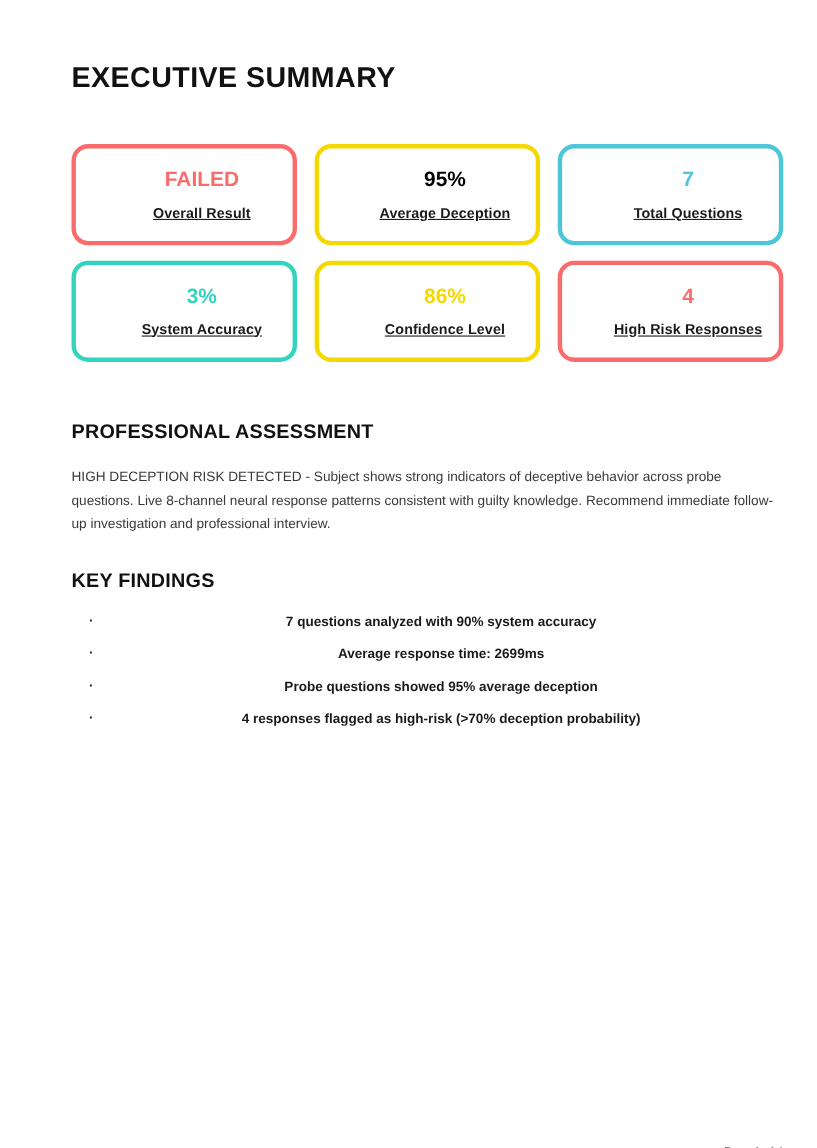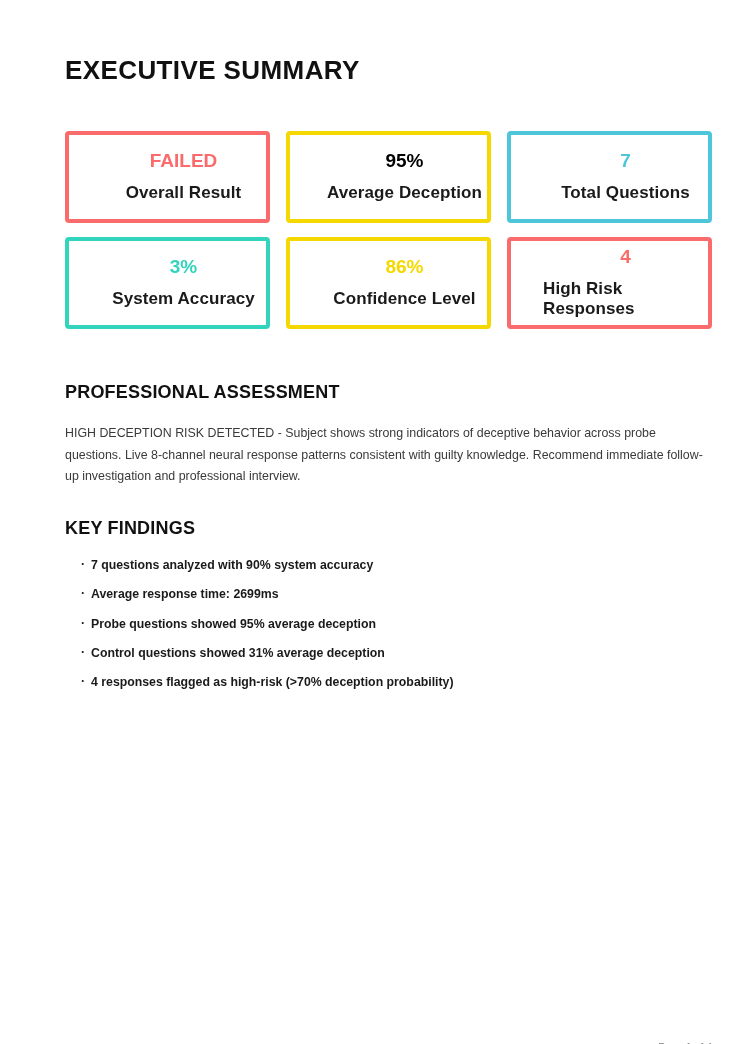--- a/index.html
+++ b/index.html
@@ -42,39 +42,40 @@
     width: 648px;
     display: grid;
     grid-template-columns: repeat(3, 205px);
     grid-column-gap: 16px;
     grid-row-gap: 14px;
   }
   .card {
     box-sizing: border-box;
     height: 92px;
     border: 4px solid #0ea5e9;
-    border-radius: 4px;
+    border-radius: 15px;
     background: #ffffff;
     display: flex;
     flex-direction: column;
     align-items: center;
     justify-content: center;
     padding-left: 32px;
   }
   .card-value {
     font-size: 19px;
     font-weight: bold;
     line-height: 1;
     margin-bottom: 13px;
   }
   .card-label {
-    font-size: 17px;
+    font-size: 13px;
     font-weight: bold;
     color: #1a1a1a;
     letter-spacing: 0.1px;
+    text-decoration: underline;
   }
 
   
   .section-heading {
     position: absolute;
     left: 48px;
     font-size: 18px;
     font-weight: bold;
     color: #111111;
     letter-spacing: 0.2px;
@@ -102,20 +103,21 @@
     list-style: none;
   }
   .findings li {
     font-size: 12.3px;
     font-weight: bold;
     color: #1a1a1a;
     line-height: 1;
     margin-bottom: 17px;
     padding-left: 10px;
     position: relative;
+    text-align: center;
   }
   .findings li::before {
     content: "\00B7";
     position: absolute;
     left: 0;
     top: -1px;
     font-weight: bold;
   }
 
   .page-footer {
@@ -168,19 +170,18 @@
   </div>
 
   <div class="section-heading" id="assessment-heading">PROFESSIONAL ASSESSMENT</div>
   <div class="assessment-text">HIGH DECEPTION RISK DETECTED - Subject shows strong indicators of deceptive behavior across probe questions. Live 8-channel neural response patterns consistent with guilty knowledge. Recommend immediate follow-up investigation and professional interview.</div>
 
   <div class="section-heading" id="findings-heading">KEY FINDINGS</div>
   <ul class="findings">
     <li>7 questions analyzed with 90% system accuracy</li>
     <li>Average response time: 2699ms</li>
     <li>Probe questions showed 95% average deception</li>
-    <li>Control questions showed 31% average deception</li>
     <li>4 responses flagged as high-risk (&gt;70% deception probability)</li>
   </ul>
 
   <div class="page-footer">Page 1 of 4</div>
 
 </div>
 
 </body></html>

